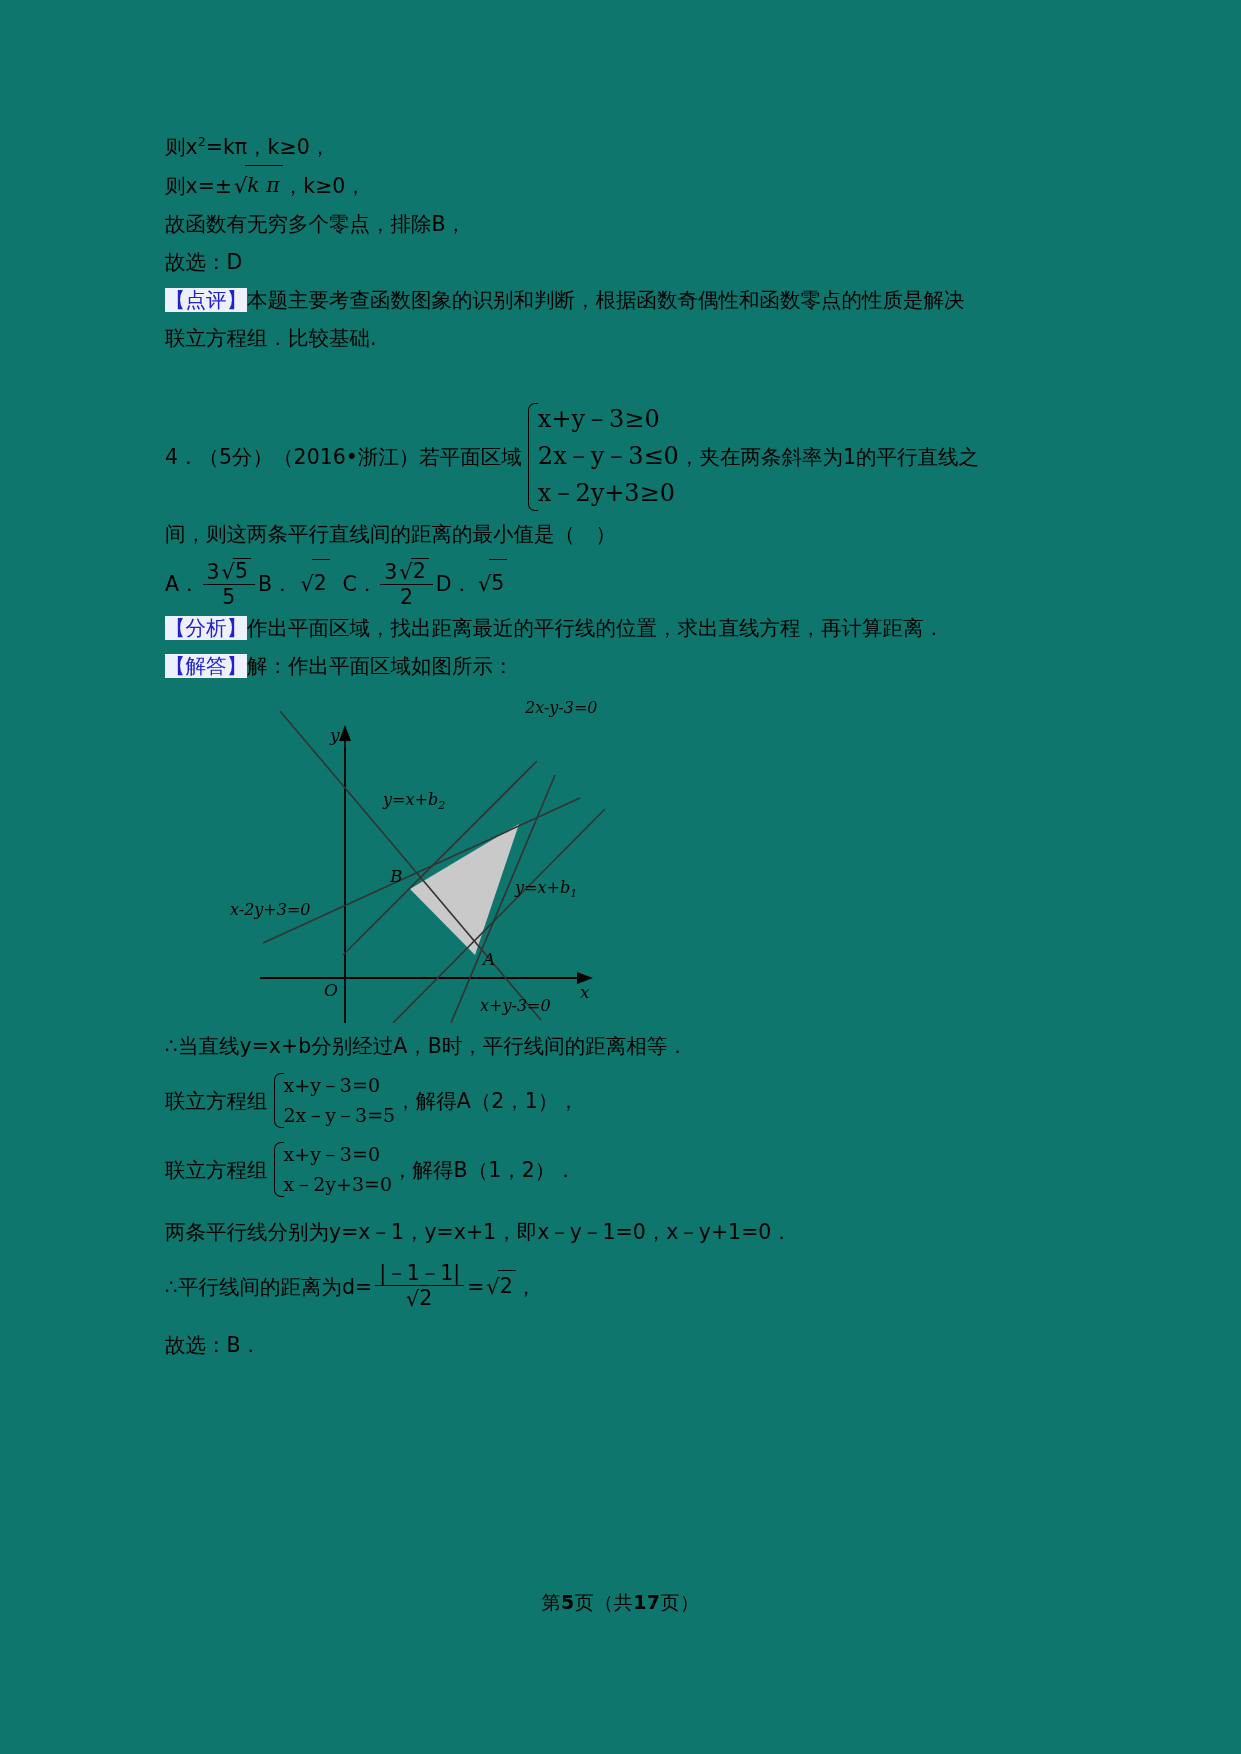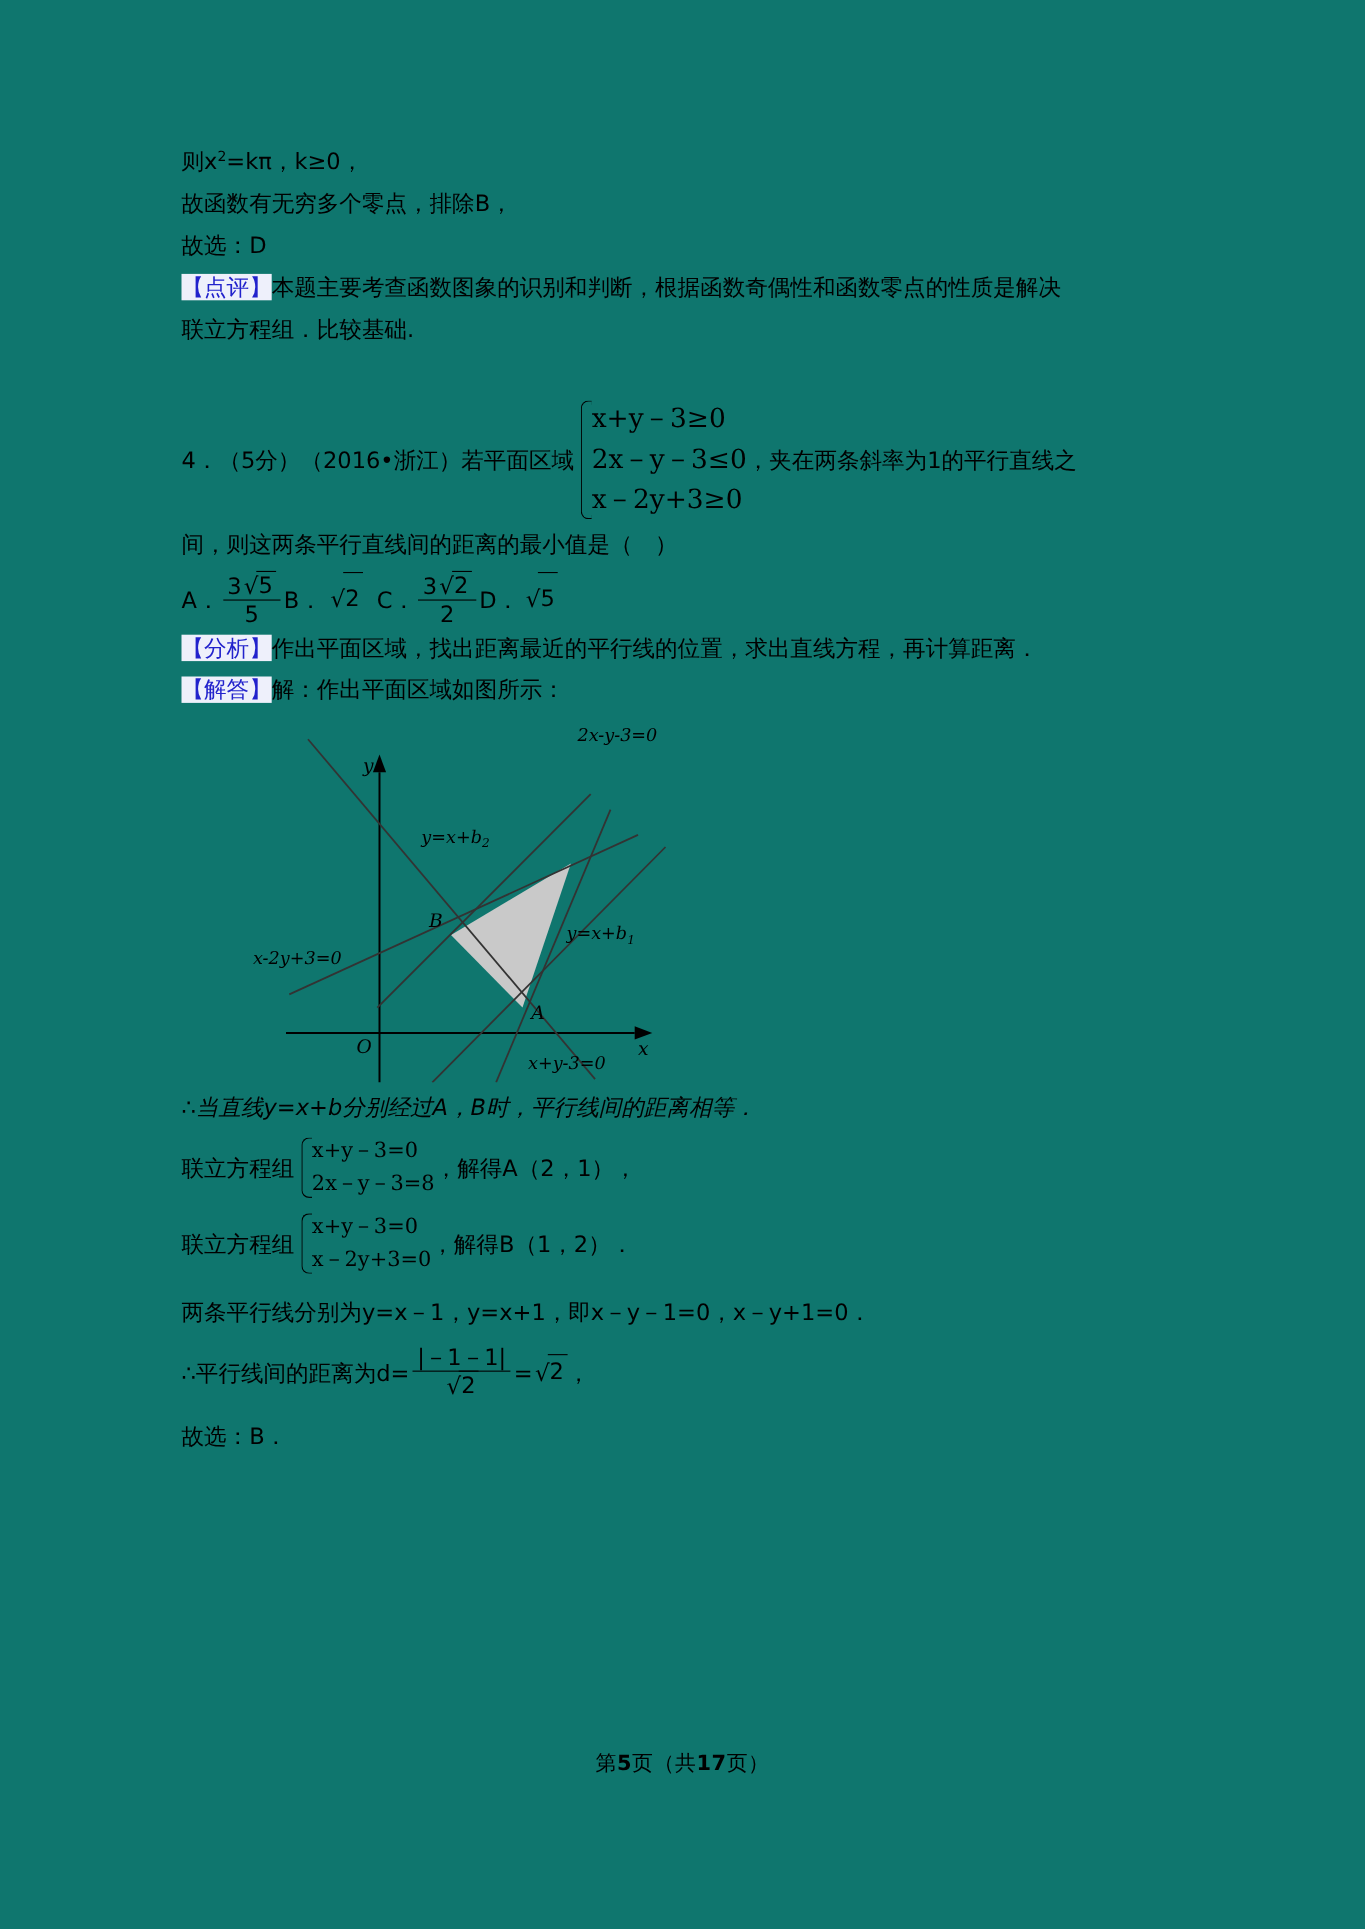--- a/index.html
+++ b/index.html
@@ -109,20 +109,23 @@
 </head>
 <body>
 
 <div class="page">
   <div class="content">
 
     <div class="line">
       <span>则x</span><sup class="exp">2</sup><span>=kπ，k≥0，</span>
     </div>
 
+    <div class="line">
+      <span>则x=±</span><span class="sqrt"><span class="rad">√</span><span class="rand mi"><span>k</span>&nbsp;<span>π</span></span></span><span>，k≥0，</span>
+    </div>
 
     <div class="line">故函数有无穷多个零点，排除B，</div>
     <div class="line">故选：D</div>
 
     <div class="line wrap">
       <span class="tag">【点评】</span><span>本题主要考查函数图象的识别和判断，根据函数奇偶性和函数零点的性质是解决</span>
     </div>
     <div class="line">联立方程组．比较基础.</div>
 
     <div class="q4">
@@ -178,27 +181,27 @@
           <text x="165" y="189" font-size="17" font-style="italic" font-family="DejaVu Serif, serif">B</text>
           <text x="258" y="272" font-size="17" font-style="italic" font-family="DejaVu Serif, serif">A</text>
           <text x="300" y="20" font-size="16" font-style="italic" font-family="DejaVu Serif, serif">2x-y-3=0</text>
           <text x="5" y="222" font-size="16" font-style="italic" font-family="DejaVu Serif, serif">x-2y+3=0</text>
           <text x="255" y="318" font-size="16" font-style="italic" font-family="DejaVu Serif, serif">x+y-3=0</text>
           <text x="158" y="112" font-size="16" font-style="italic" font-family="DejaVu Serif, serif">y=x+b<tspan font-size="11" dy="4">2</tspan></text>
           <text x="290" y="200" font-size="16" font-style="italic" font-family="DejaVu Serif, serif">y=x+b<tspan font-size="11" dy="4">1</tspan></text>
         </svg>
       </div>
 
-      <div class="line" style="margin-top:4px;font-style:italic;">∴当直线y=x+b分别经过A，B时，平行线间的距离相等．</div>
+      <div class="line" style="margin-top:4px;">∴当直线y=x+b分别经过A，B时，平行线间的距离相等．</div>
 
       <div class="eqline">
         <span>联立方程组</span>
         <span class="sys" style="font-size:19px;">
           <span class="row">x+y－3=0</span>
-          <span class="row">2x－y－3=8</span>
+          <span class="row">2x－y－3=5</span>
         </span>
         <span>，解得A（2，1），</span>
       </div>
 
       <div class="eqline" style="margin-top:10px;">
         <span>联立方程组</span>
         <span class="sys" style="font-size:19px;">
           <span class="row">x+y－3=0</span>
           <span class="row">x－2y+3=0</span>
         </span>

